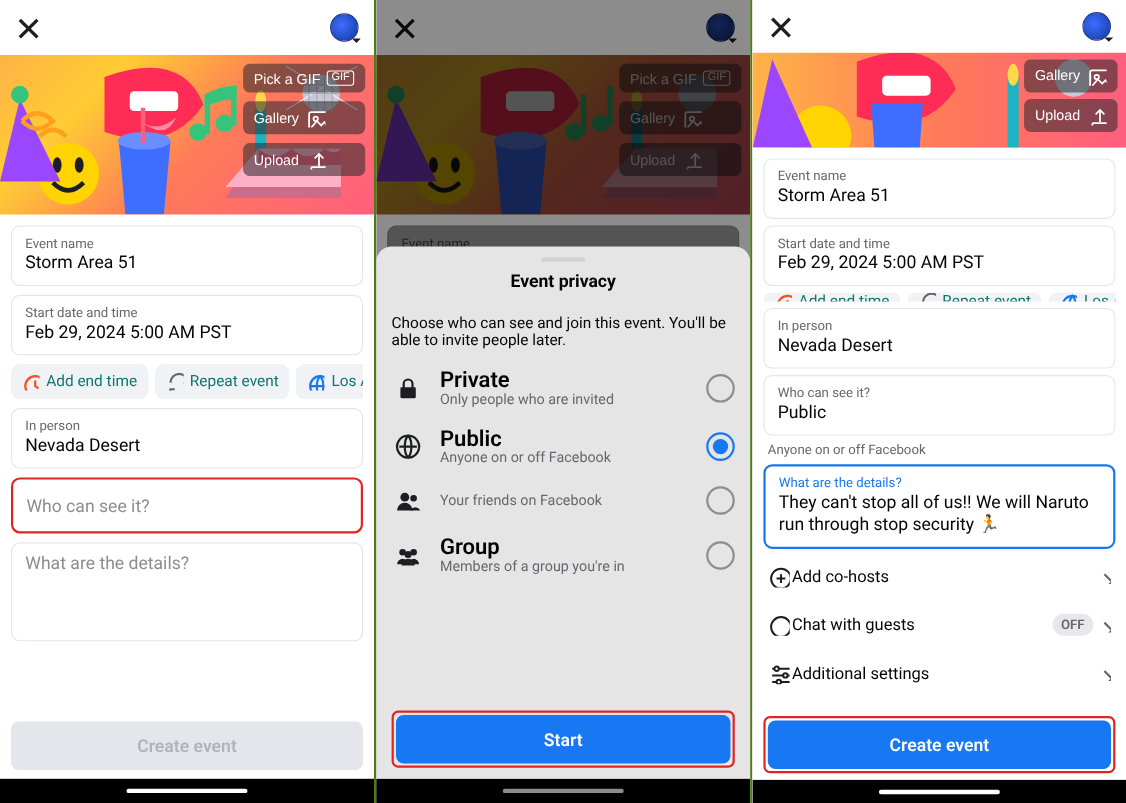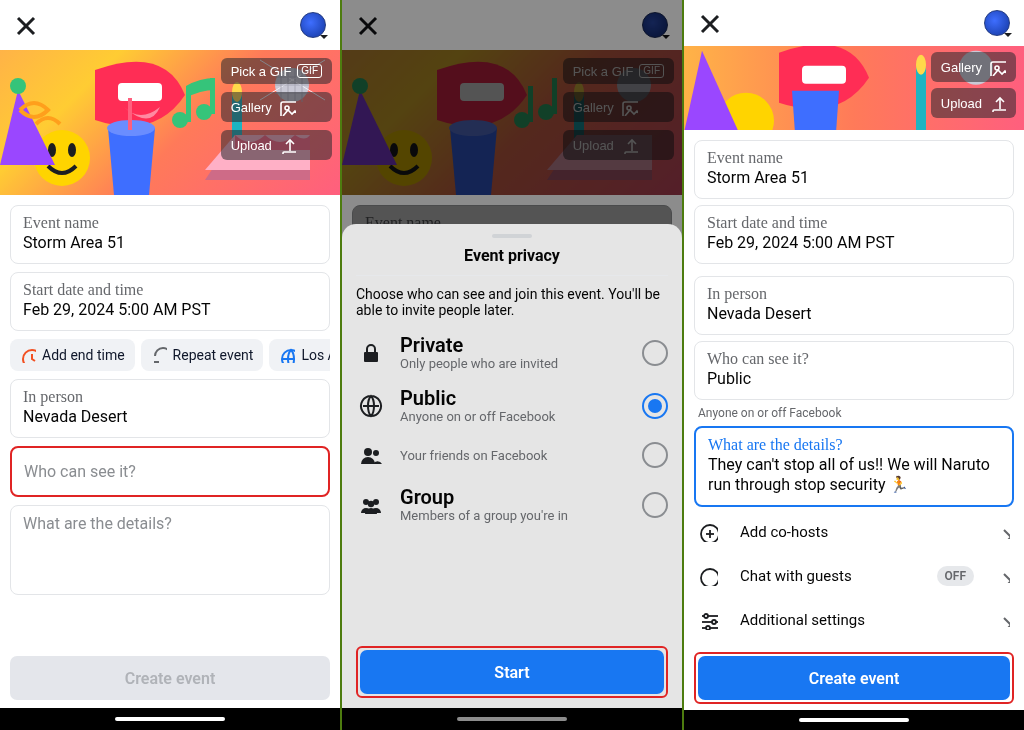--- a/index.html
+++ b/index.html
@@ -101,24 +101,23 @@
     gap: 8px;
     overflow: hidden;
   }
   .card {
     border: 1px solid #e3e5e8;
     border-radius: 8px;
     padding: 8px 12px 10px 12px;
     background: #fff;
   }
   .card .label {
-    font-size: 16px;
+    font-size: 12px;
     color: #65676b;
     margin-bottom: 1px;
-    font-family: Liberation Serif, serif;
   }
   .card .value {
     font-size: 16px;
     color: #050505;
     line-height: 1.25;
   }
   .card.placeholder .value-ph {
     font-size: 16px;
     color: #8a8d91;
   }
@@ -139,34 +138,34 @@
     white-space: nowrap;
   }
   .chip {
     background: #f0f2f5;
     border-radius: 8px;
     padding: 8px 10px;
     display: inline-flex;
     align-items: center;
     gap: 6px;
     font-size: 14px;
-    color: #0f172a;
+    color: #0f766e;
     flex: 0 0 auto;
   }
   .chip svg { width: 16px; height: 16px; stroke-width: 2; }
   .hint {
     font-size: 12px;
     color: #65676b;
     padding-left: 4px;
   }
   .row {
     display: flex;
     align-items: center;
     padding: 9px 4px;
-    gap: 22px;
+    gap: 2px;
     font-size: 15px;
     color: #050505;
   }
   .row .grow { flex: 1; }
   .row svg.row-icon { width: 20px; height: 20px; fill: none; stroke: #1c1e21; stroke-width: 1.8; }
   .row .chev {
     width: 14px; height:14px; fill:none; stroke:#65676b; stroke-width:2;
   }
   .off-pill {
     background: #e6e8eb;

